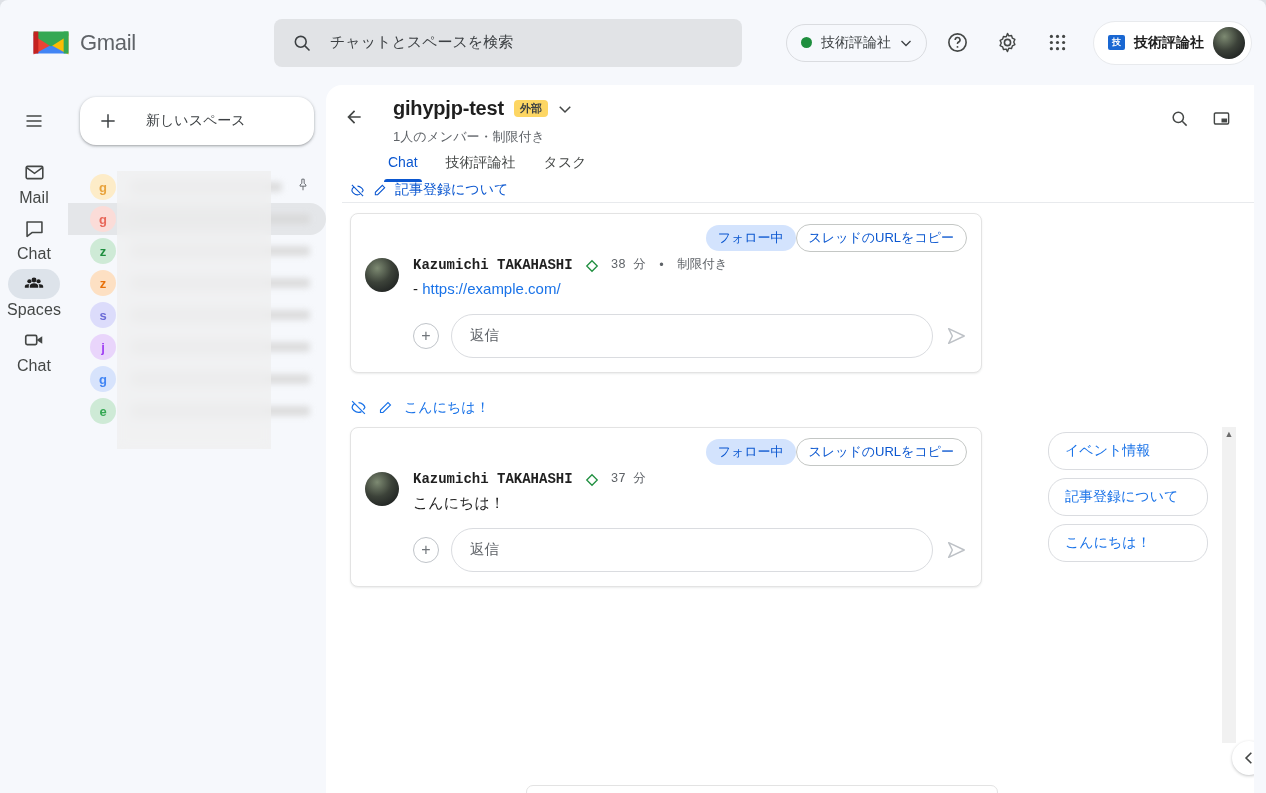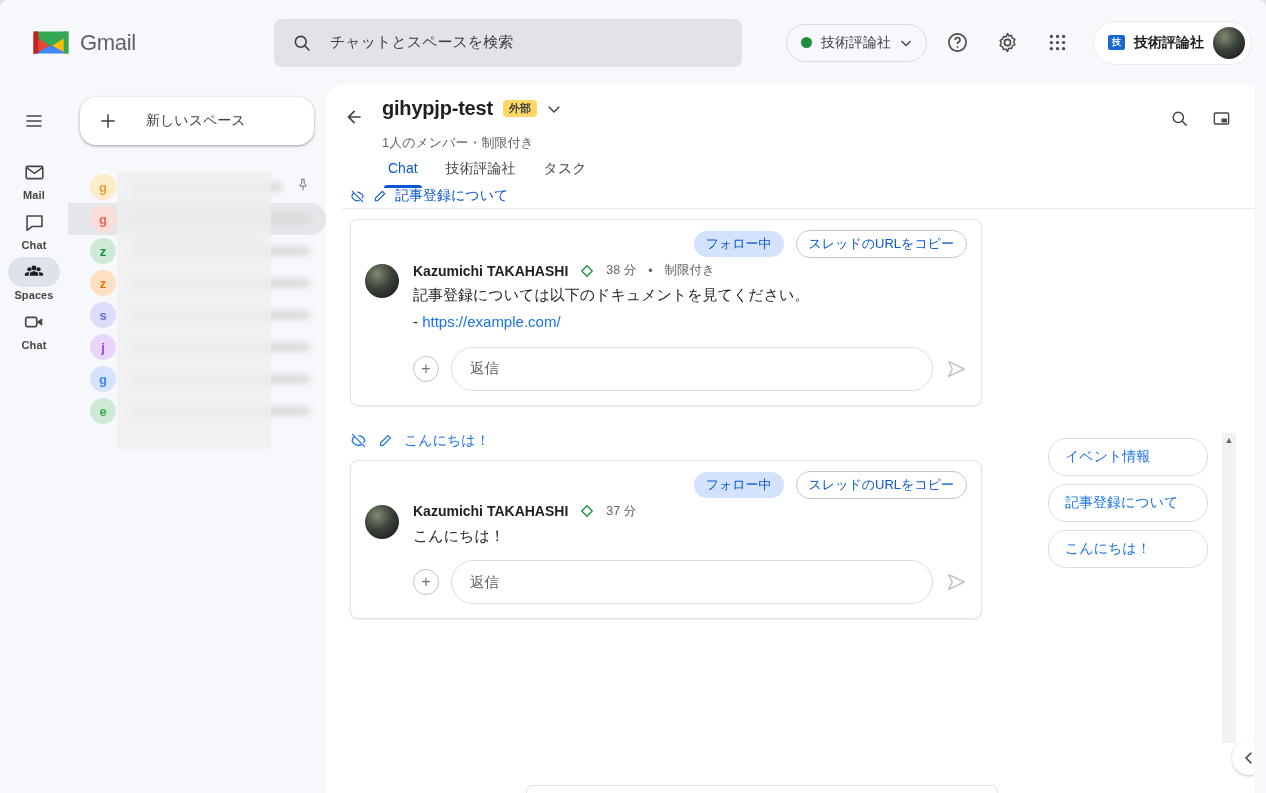--- a/index.html
+++ b/index.html
@@ -100,21 +100,21 @@
     width: 56px; display: flex; flex-direction: column; align-items: center;
     margin-bottom: 6px; cursor: pointer;
   }
   .rail-pill {
     width: 52px; height: 30px; border-radius: 16px;
     display: flex; align-items: center; justify-content: center;
     color: #444746;
   }
   .rail-item.selected .rail-pill { background: #dde3ea; color: #1f1f1f; }
   .rail-label {
-    font-size: 11px; color: #444746; margin-top: 2px; letter-spacing: .1px; font-weight: bold;
+    font-size: 16px; color: #444746; margin-top: 2px; letter-spacing: .1px;
   }
 
   
   .sidebar {
     width: 258px; flex: none; position: relative; padding-top: 2px;
   }
   .new-space-btn {
     margin: 10px 12px 0 12px; height: 48px; background: #ffffff;
     border-radius: 16px; display: flex; align-items: center;
     padding: 0 18px; gap: 14px;
@@ -143,35 +143,35 @@
     pointer-events: none;
   }
 
   
   .main {
     flex: 1; background: #ffffff; border-radius: 16px 0 0 0;
     margin-right: 12px; position: relative; overflow: hidden;
     display: flex; flex-direction: column;
   }
   .space-header { padding: 12px 16px 0 12px; position: relative; flex: none; }
-  .sh-row { display: flex; align-items: flex-start; gap: 12px; }
+  .sh-row { display: flex; align-items: flex-start; gap: 23px; }
   .back-btn {
     width: 32px; height: 32px; border-radius: 50%; flex: none;
     display: flex; align-items: center; justify-content: center;
     color: #444746; margin-top: 4px;
   }
   .sh-title-wrap { flex: 1; }
   .sh-title-line { display: flex; align-items: center; gap: 10px; }
   .sh-title { font-size: 20px; color: #1f1f1f; font-weight: 700; letter-spacing: -.2px; }
   .ext-badge {
     background: #fdd663; color: #3c4043; font-size: 11px; font-weight: 700;
     border-radius: 4px; padding: 2px 6px; line-height: 1.2;
   }
   .sh-caret { color: #444746; display: flex; align-items: center; }
-  .sh-sub { font-size: 13px; color: #5f6368; margin-top: 14px; }
+  .sh-sub { font-size: 13px; color: #5f6368; margin-top: 8px; }
   .sh-actions { display: flex; align-items: center; gap: 8px; margin-top: 4px; }
   .sh-icon-btn {
     width: 34px; height: 34px; border-radius: 50%;
     display: flex; align-items: center; justify-content: center; color: #444746;
   }
   .tabs {
     display: flex; gap: 0; margin: 8px 0 0 36px; position: relative;
   }
   .tab-item {
     padding: 0 14px 10px 14px; font-size: 14px; color: #444746;
@@ -196,38 +196,38 @@
   }
   .hairline { height: 1px; background: #e8eaed; margin: 0 0 10px 0; }
 
   .msg-card {
     background: #fff; border: 1px solid #e3e3e3; border-radius: 8px;
     margin: 0 0 26px 8px; padding: 10px 14px 14px 14px; position: relative;
     box-shadow: 0 1px 2px rgba(60,64,67,.10);
     width: 632px;
   }
   .card-top-actions {
-    display: flex; justify-content: flex-end; align-items: center; gap: 12px;
+    display: flex; justify-content: flex-end; align-items: center; gap: 0;
     margin-bottom: 4px;
   }
   .chip-follow {
     background: #d3e3fd; color: #0b57d0; font-size: 13px;
     border-radius: 14px; padding: 4px 12px;
   }
   .chip-outline {
     border: 1px solid #c4c7c5; color: #0b57d0; font-size: 13px;
     border-radius: 14px; padding: 4px 12px; background: #fff;
   }
   .msg-body { display: flex; gap: 14px; }
   .msg-avatar {
     width: 34px; height: 34px; border-radius: 50%; flex: none; margin-top: 2px;
     background: radial-gradient(circle at 36% 30%, #7d8a72 0%, #3c4239 45%, #121417 100%);
   }
   .msg-main { flex: 1; min-width: 0; }
-  .msg-meta { display: flex; align-items: center; gap: 12px; }
+  .msg-meta { display: flex; align-items: flex-end; gap: 12px; font-family: Liberation Mono, monospace; }
   .msg-author { font-size: 14px; color: #1f1f1f; font-weight: 700; }
   .msg-time { font-size: 12.5px; color: #5f6368; }
   .msg-text { font-size: 15px; color: #1f1f1f; margin-top: 5px; line-height: 1.45; }
   .msg-link { color: #1a73e8; text-decoration: none; text-align: center; }
   .reply-row { display: flex; align-items: center; gap: 12px; margin-top: 14px; }
   .plus-btn {
     width: 26px; height: 26px; border-radius: 50%; border: 1px solid #c0c4c9;
     display: flex; align-items: center; justify-content: center;
     color: #70757a; font-size: 16px; flex: none; line-height: 1;
   }
@@ -594,21 +594,20 @@
               <div class="msg-main">
                 <div class="msg-meta">
                   <span class="msg-author">Kazumichi TAKAHASHI</span>
                   <svg width="14" height="14" viewBox="0 0 24 24">
                       <path d="M12 3l9 9-9 9-9-9z" fill="none" stroke="#1e8e3e" stroke-width="2.2"></path>
                     </svg>
                   <span class="msg-time">38 分</span>
                   <span class="msg-time">•</span>
                   <span class="msg-time">制限付き</span>
                 </div>
-                <div class="msg-text">記事登録については以下のドキュメントを見てください。</div>
                 <div class="msg-text">
                   <span>- </span><a class="msg-link" href="#">https://example.com/</a>
                 </div>
                 <div class="reply-row">
                   <span class="plus-btn">+</span>
                   <div class="reply-input">返信</div>
                   <span class="send-btn">
                     <svg width="22" height="22" viewBox="0 0 24 24">
                         <path d="M4 4l17 8-17 8 4-8z" fill="none" stroke="currentColor" stroke-width="1.6" stroke-linejoin="round"></path>
                       </svg>

